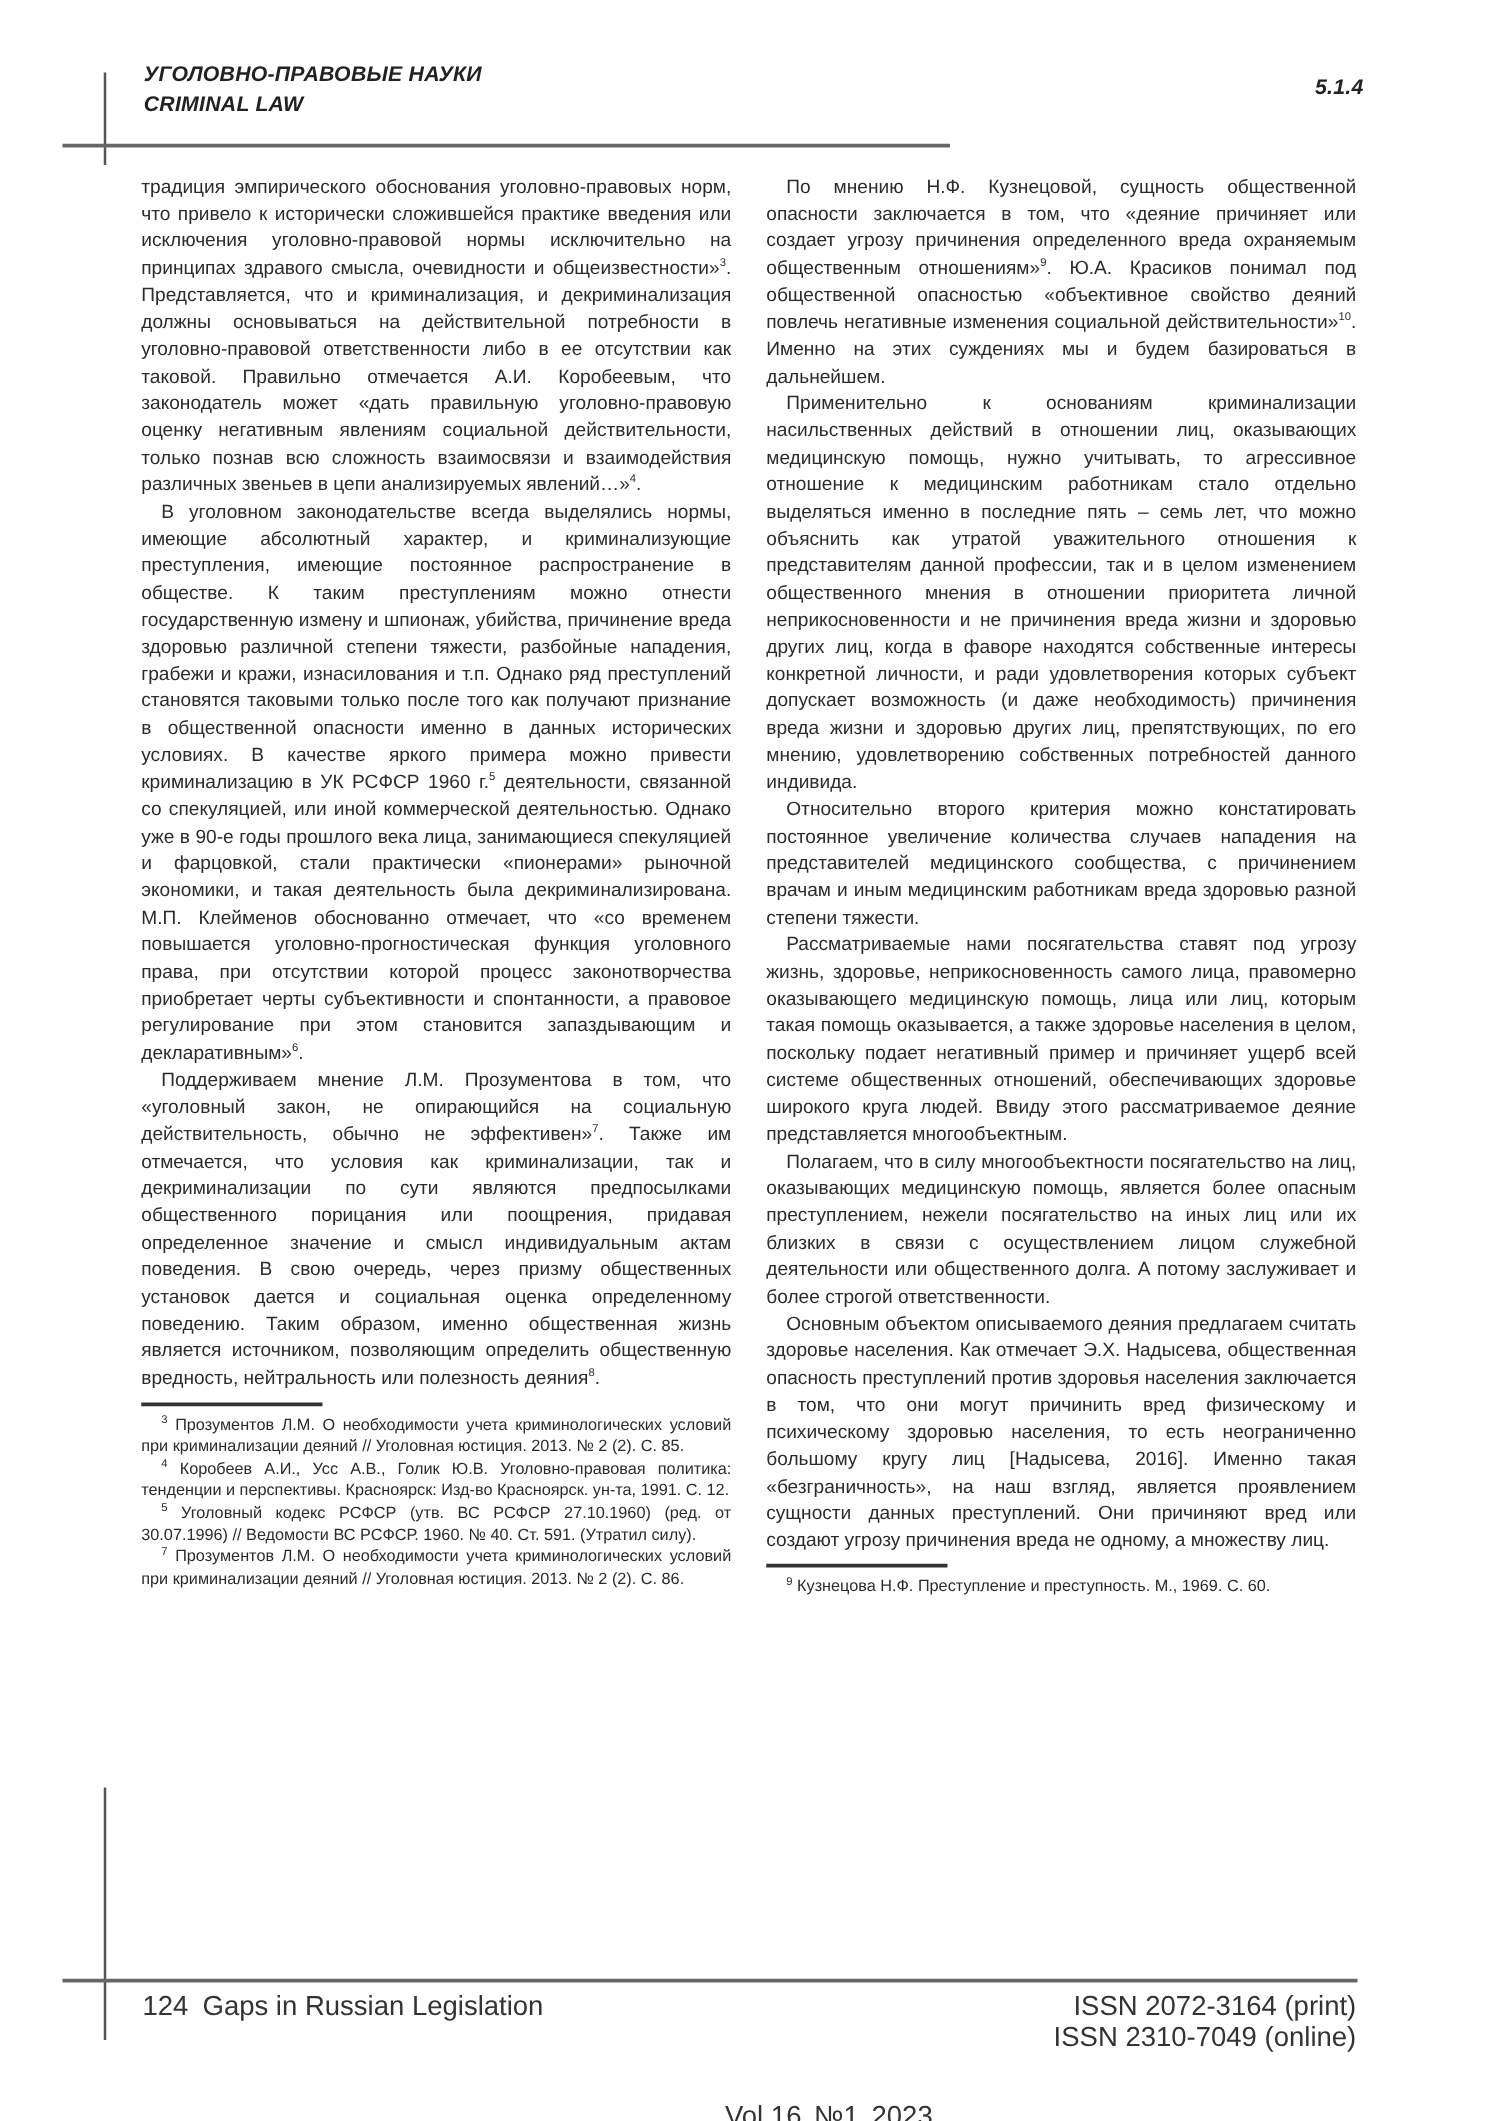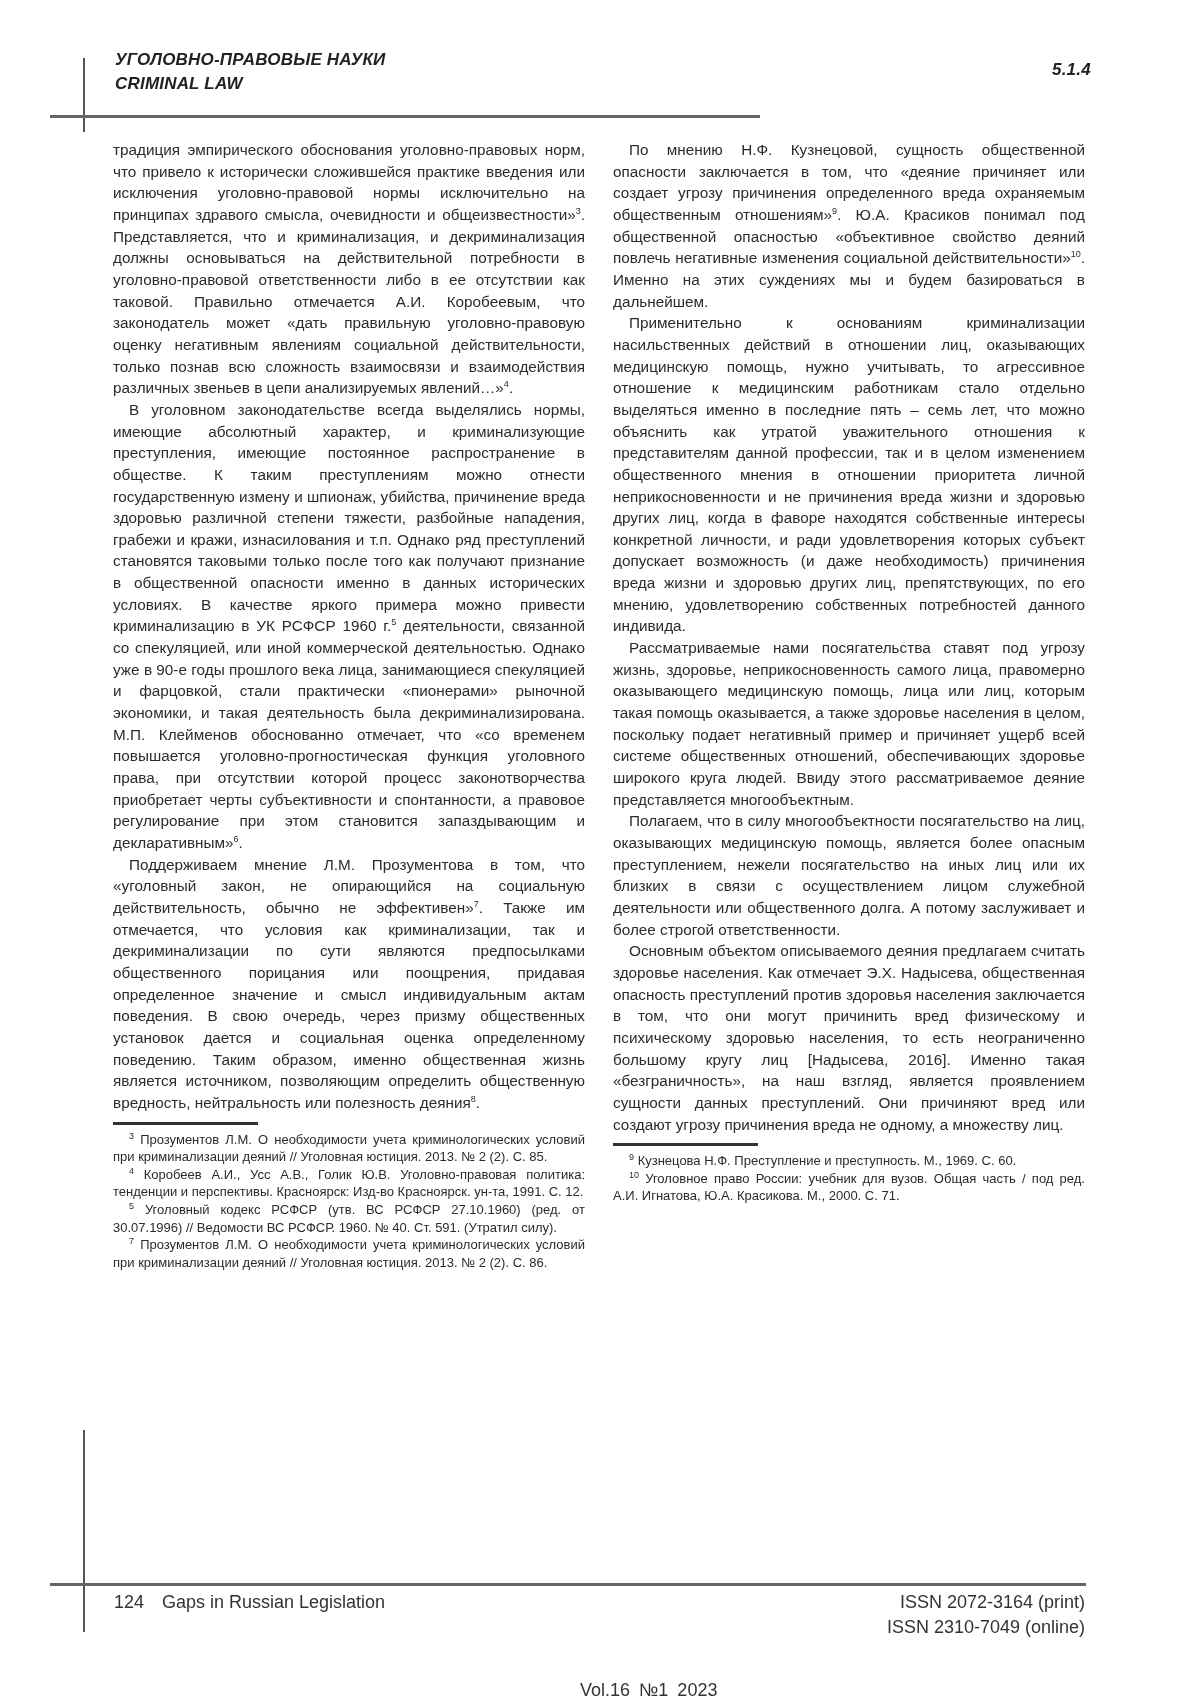--- a/index.html
+++ b/index.html
@@ -8,21 +8,21 @@
   .vline { position:absolute; width:2px; background:#555; }
   .hline { position:absolute; height:3px; background:#666; }
   .hdr { position:absolute; font-style:italic; font-weight:bold; font-size:17px; color:#222; letter-spacing:0.2px; }
   .col { position:absolute; width:472px; font-size:15.3px; line-height:21.65px; text-align:justify; }
   .col p { margin:0; text-indent:16px; hyphens:manual; }
   .col p.cont { text-indent:0; }
   sup { font-size:9px; line-height:0; vertical-align:super; }
   .fn-rule { height:3px; width:145px; background:#333; margin:8px 0 6px 0; }
   .fn { font-size:13px; line-height:17.6px; text-align:justify; }
   .fn p { margin:0; text-indent:16px; }
-  .footer { position:absolute; font-size:18px; color:#333; }
+  .footer { position:absolute; font-size:22px; color:#333; }
 </style>
 </head>
 <body>
 
 <div class="vline" style="left:83px; top:58px; height:74px;"></div>
 <div class="hline" style="left:50px; top:115px; width:710px;"></div>
 
 <div class="hdr" style="left:115px; top:50px;">УГОЛОВНО-ПРАВОВЫЕ НАУКИ</div>
 <div class="hdr" style="left:115px; top:74px;">CRIMINAL LAW</div>
 <div class="hdr" style="left:1052px; top:60px;">5.1.4</div>
@@ -37,28 +37,28 @@
     <p><sup>3</sup> <span>Прозументов Л.М. О необходимости учета криминологических условий при криминализации деяний // Уголовная юстиция. 2013. № 2 (2). С. 85.</span></p>
     <p><sup>4</sup> <span>Коробеев А.И., Усс А.В., Голик Ю.В. Уголовно-правовая политика: тенденции и перспективы. Красноярск: Изд-во Красноярск. ун-та, 1991. С. 12.</span></p>
     <p><sup>5</sup> <span>Уголовный кодекс РСФСР (утв. ВС РСФСР 27.10.1960) (ред. от 30.07.1996) // Ведомости ВС РСФСР. 1960. № 40. Ст. 591. (Утратил силу).</span></p>
     <p><sup>7</sup> <span>Прозументов Л.М. О необходимости учета криминологических условий при криминализации деяний // Уголовная юстиция. 2013. № 2 (2). С. 86.</span></p>
   </div>
 </div>
 
 <div class="col" style="left:613px; top:139px;">
   <p><span>По мнению Н.Ф. Кузнецовой, сущность общественной опасности заключается в том, что «деяние причиняет или создает угрозу причинения определенного вреда охраняемым общественным отношениям»</span><sup>9</sup><span>. Ю.А. Красиков понимал под общественной опасностью «объективное свойство деяний повлечь негативные изменения социальной действительности»</span><sup>10</sup><span>. Именно на этих суждениях мы и будем базироваться в дальнейшем.</span></p>
   <p>Применительно к основаниям криминализации насильственных действий в отношении лиц, оказывающих медицинскую помощь, нужно учитывать, то агрессивное отношение к медицинским работникам стало отдельно выделяться именно в последние пять – семь лет, что можно объяснить как утратой уважительного отношения к представителям данной профессии, так и в целом изменением общественного мнения в отношении приоритета личной неприкосновенности и не причинения вреда жизни и здоровью других лиц, когда в фаворе находятся собственные интересы конкретной личности, и ради удовлетворения которых субъект допускает возможность (и даже необходимость) причинения вреда жизни и здоровью других лиц, препятствующих, по его мнению, удовлетворению собственных потребностей данного индивида.</p>
+  <p>Относительно второго критерия можно констатировать постоянное увеличение количества случаев нападения на представителей медицинского сообщества, с причинением врачам и иным медицинским работникам вреда здоровью разной степени тяжести.</p>
   <p>Рассматриваемые нами посягательства ставят под угрозу жизнь, здоровье, неприкосновенность самого лица, правомерно оказывающего медицинскую помощь, лица или лиц, которым такая помощь оказывается, а также здоровье населения в целом, поскольку подает негативный пример и причиняет ущерб всей системе общественных отношений, обеспечивающих здоровье широкого круга людей. Ввиду этого рассматриваемое деяние представляется многообъектным.</p>
   <p>Полагаем, что в силу многообъектности посягательство на лиц, оказывающих медицинскую помощь, является более опасным преступлением, нежели посягательство на иных лиц или их близких в связи с осуществлением лицом служебной деятельности или общественного долга. А потому заслуживает и более строгой ответственности.</p>
   <p>Основным объектом описываемого деяния предлагаем считать здоровье населения. Как отмечает Э.Х. Надысева, общественная опасность преступлений против здоровья населения заключается в том, что они могут причинить вред физическому и психическому здоровью населения, то есть неограниченно большому кругу лиц [Надысева, 2016]. Именно такая «безграничность», на наш взгляд, является проявлением сущности данных преступлений. Они причиняют вред или создают угрозу причинения вреда не одному, а множеству лиц.</p>
 
   <div class="fn-rule"></div>
   <div class="fn">
     <p><sup>9</sup> <span>Кузнецова Н.Ф. Преступление и преступность. М., 1969. С. 60.</span></p>
-    <p><sup>10</sup> <span>Уголовное право России: учебник для вузов. Общая часть / под ред. А.И. Игнатова, Ю.А. Красикова. М., 2000. С. 71.</span></p>
   </div>
 </div>
 
 <div class="vline" style="left:83px; top:1430px; height:202px;"></div>
 <div class="hline" style="left:50px; top:1583px; width:1036px;"></div>
 
 <div class="footer" style="left:114px; top:1592px;">124</div>
 <div class="footer it" style="left:162px; top:1592px;">Gaps in Russian Legislation</div>
 <div class="footer it" style="left:580px; top:1680px; word-spacing:4px;">Vol.16 №1 2023</div>
 <div class="footer it" style="right:115px; top:1592px; text-align:right;">ISSN 2072-3164 (print)</div>

